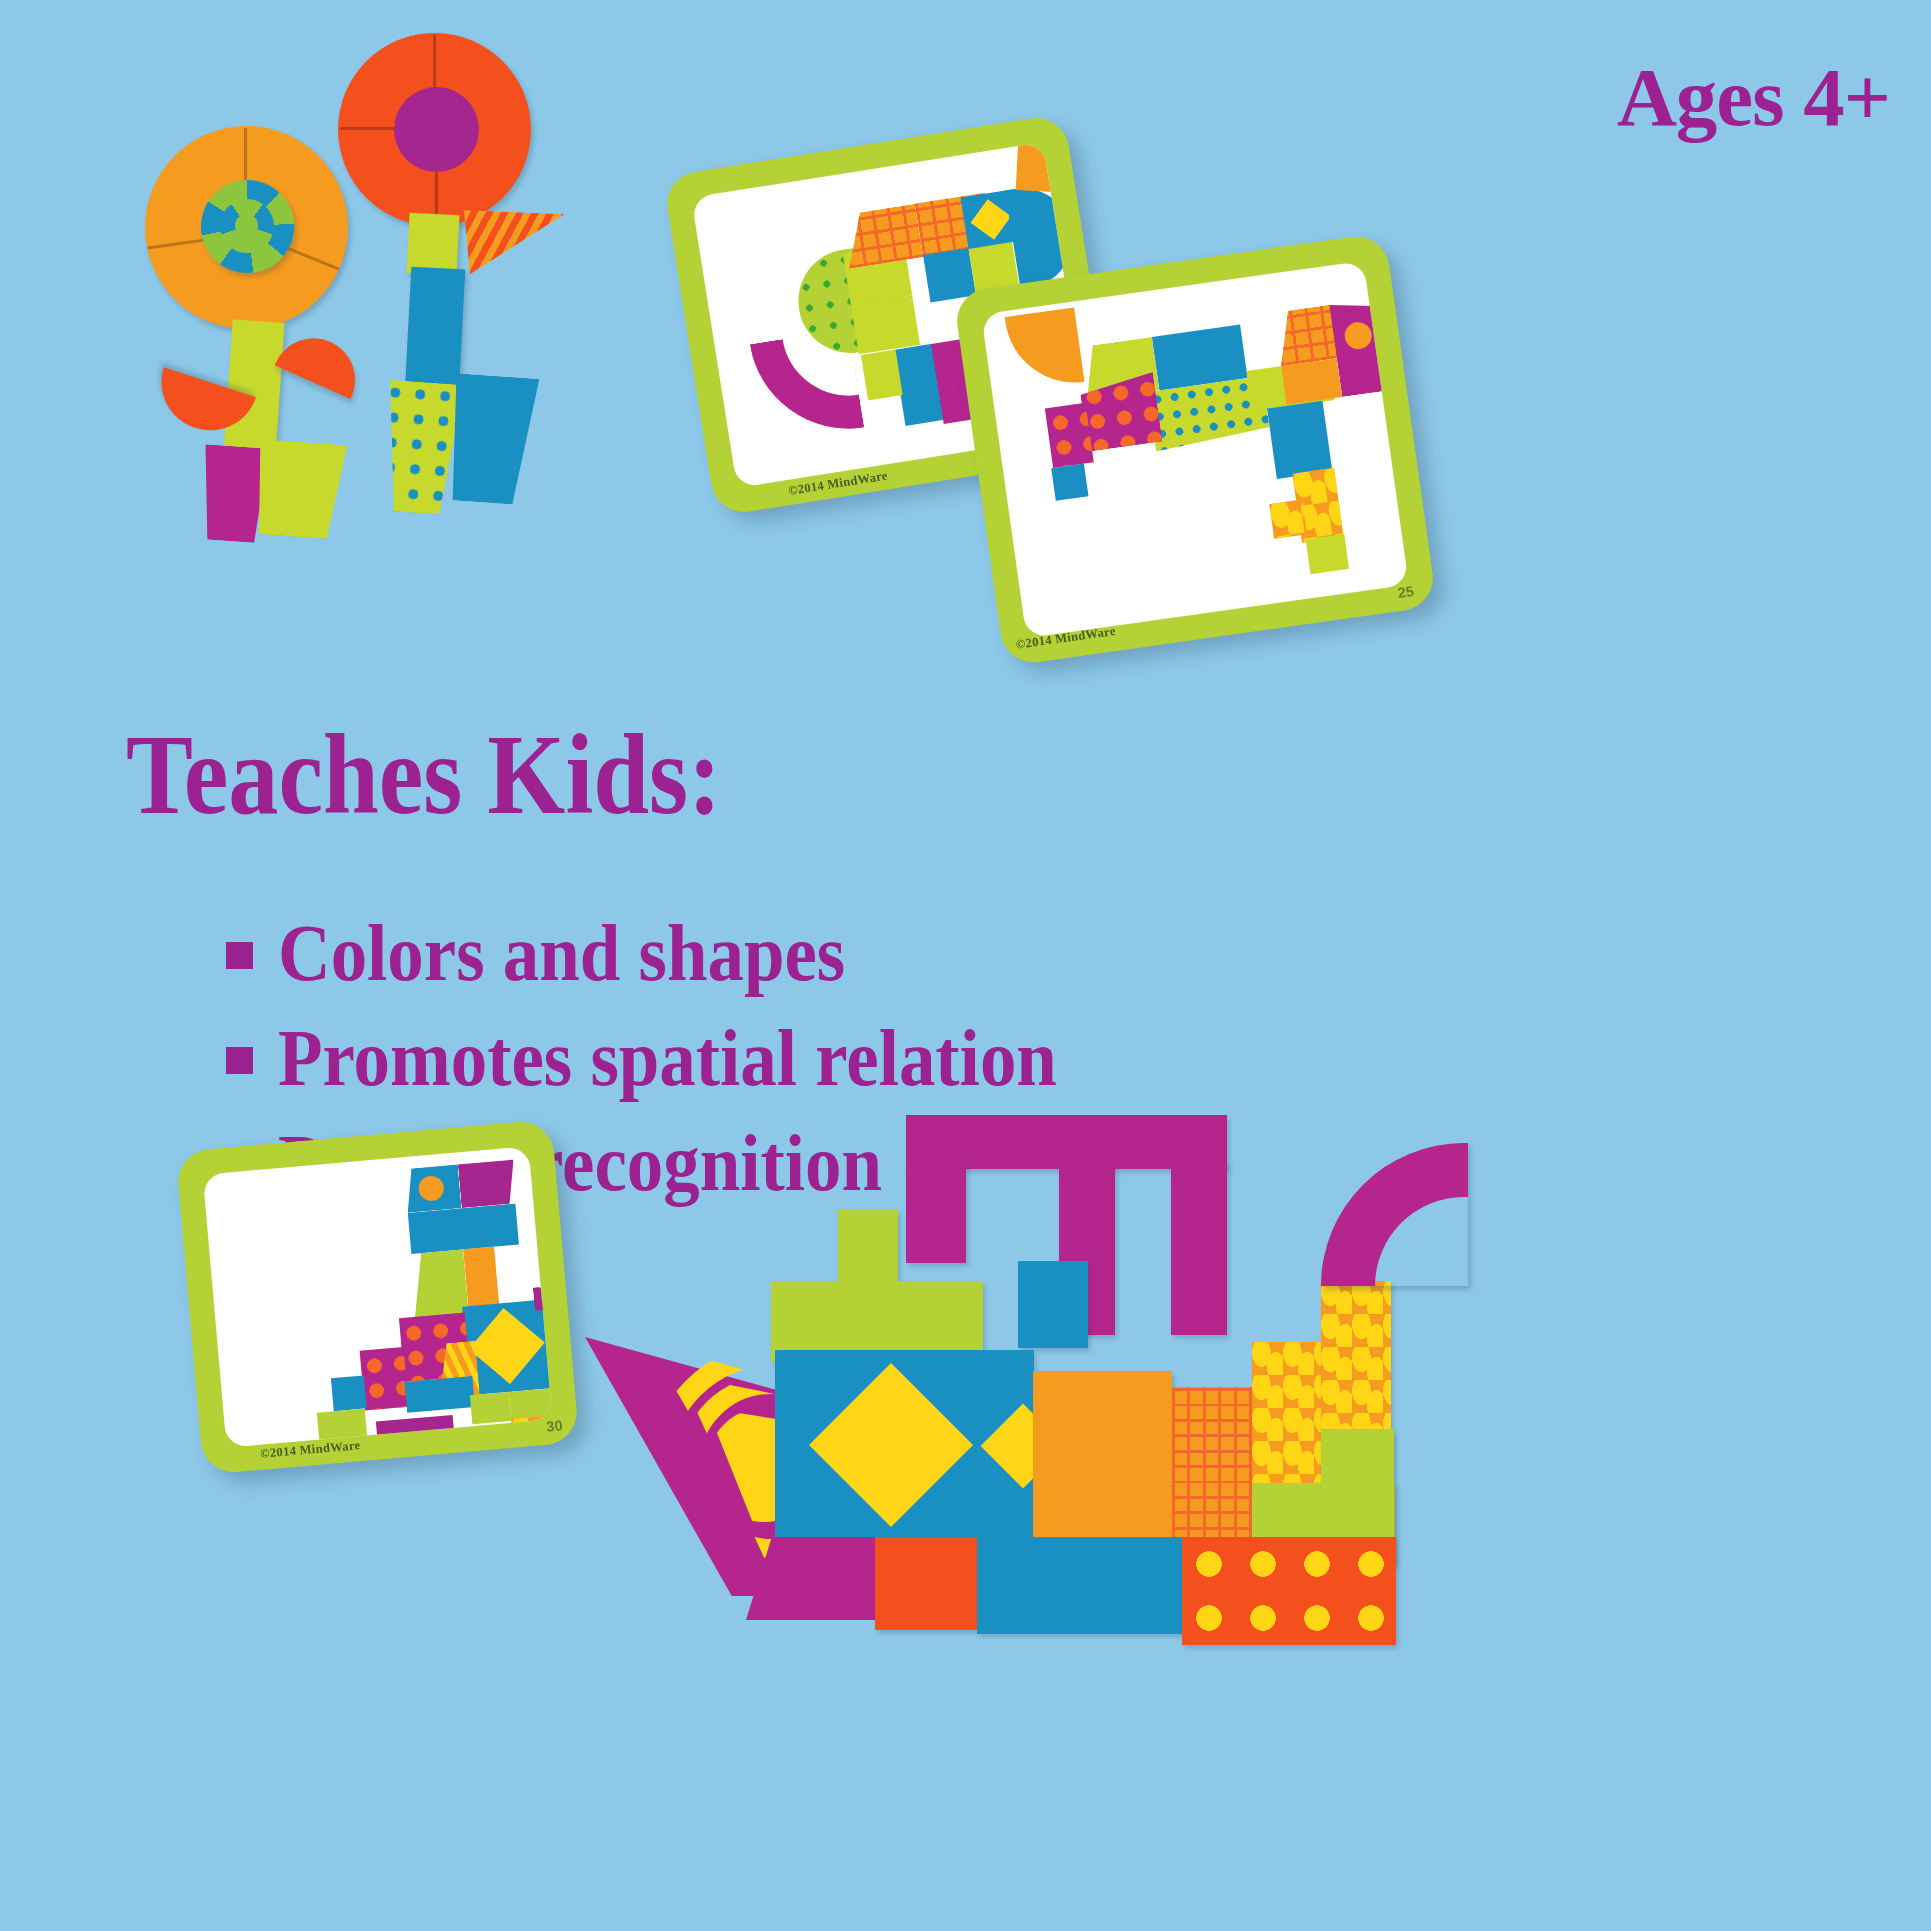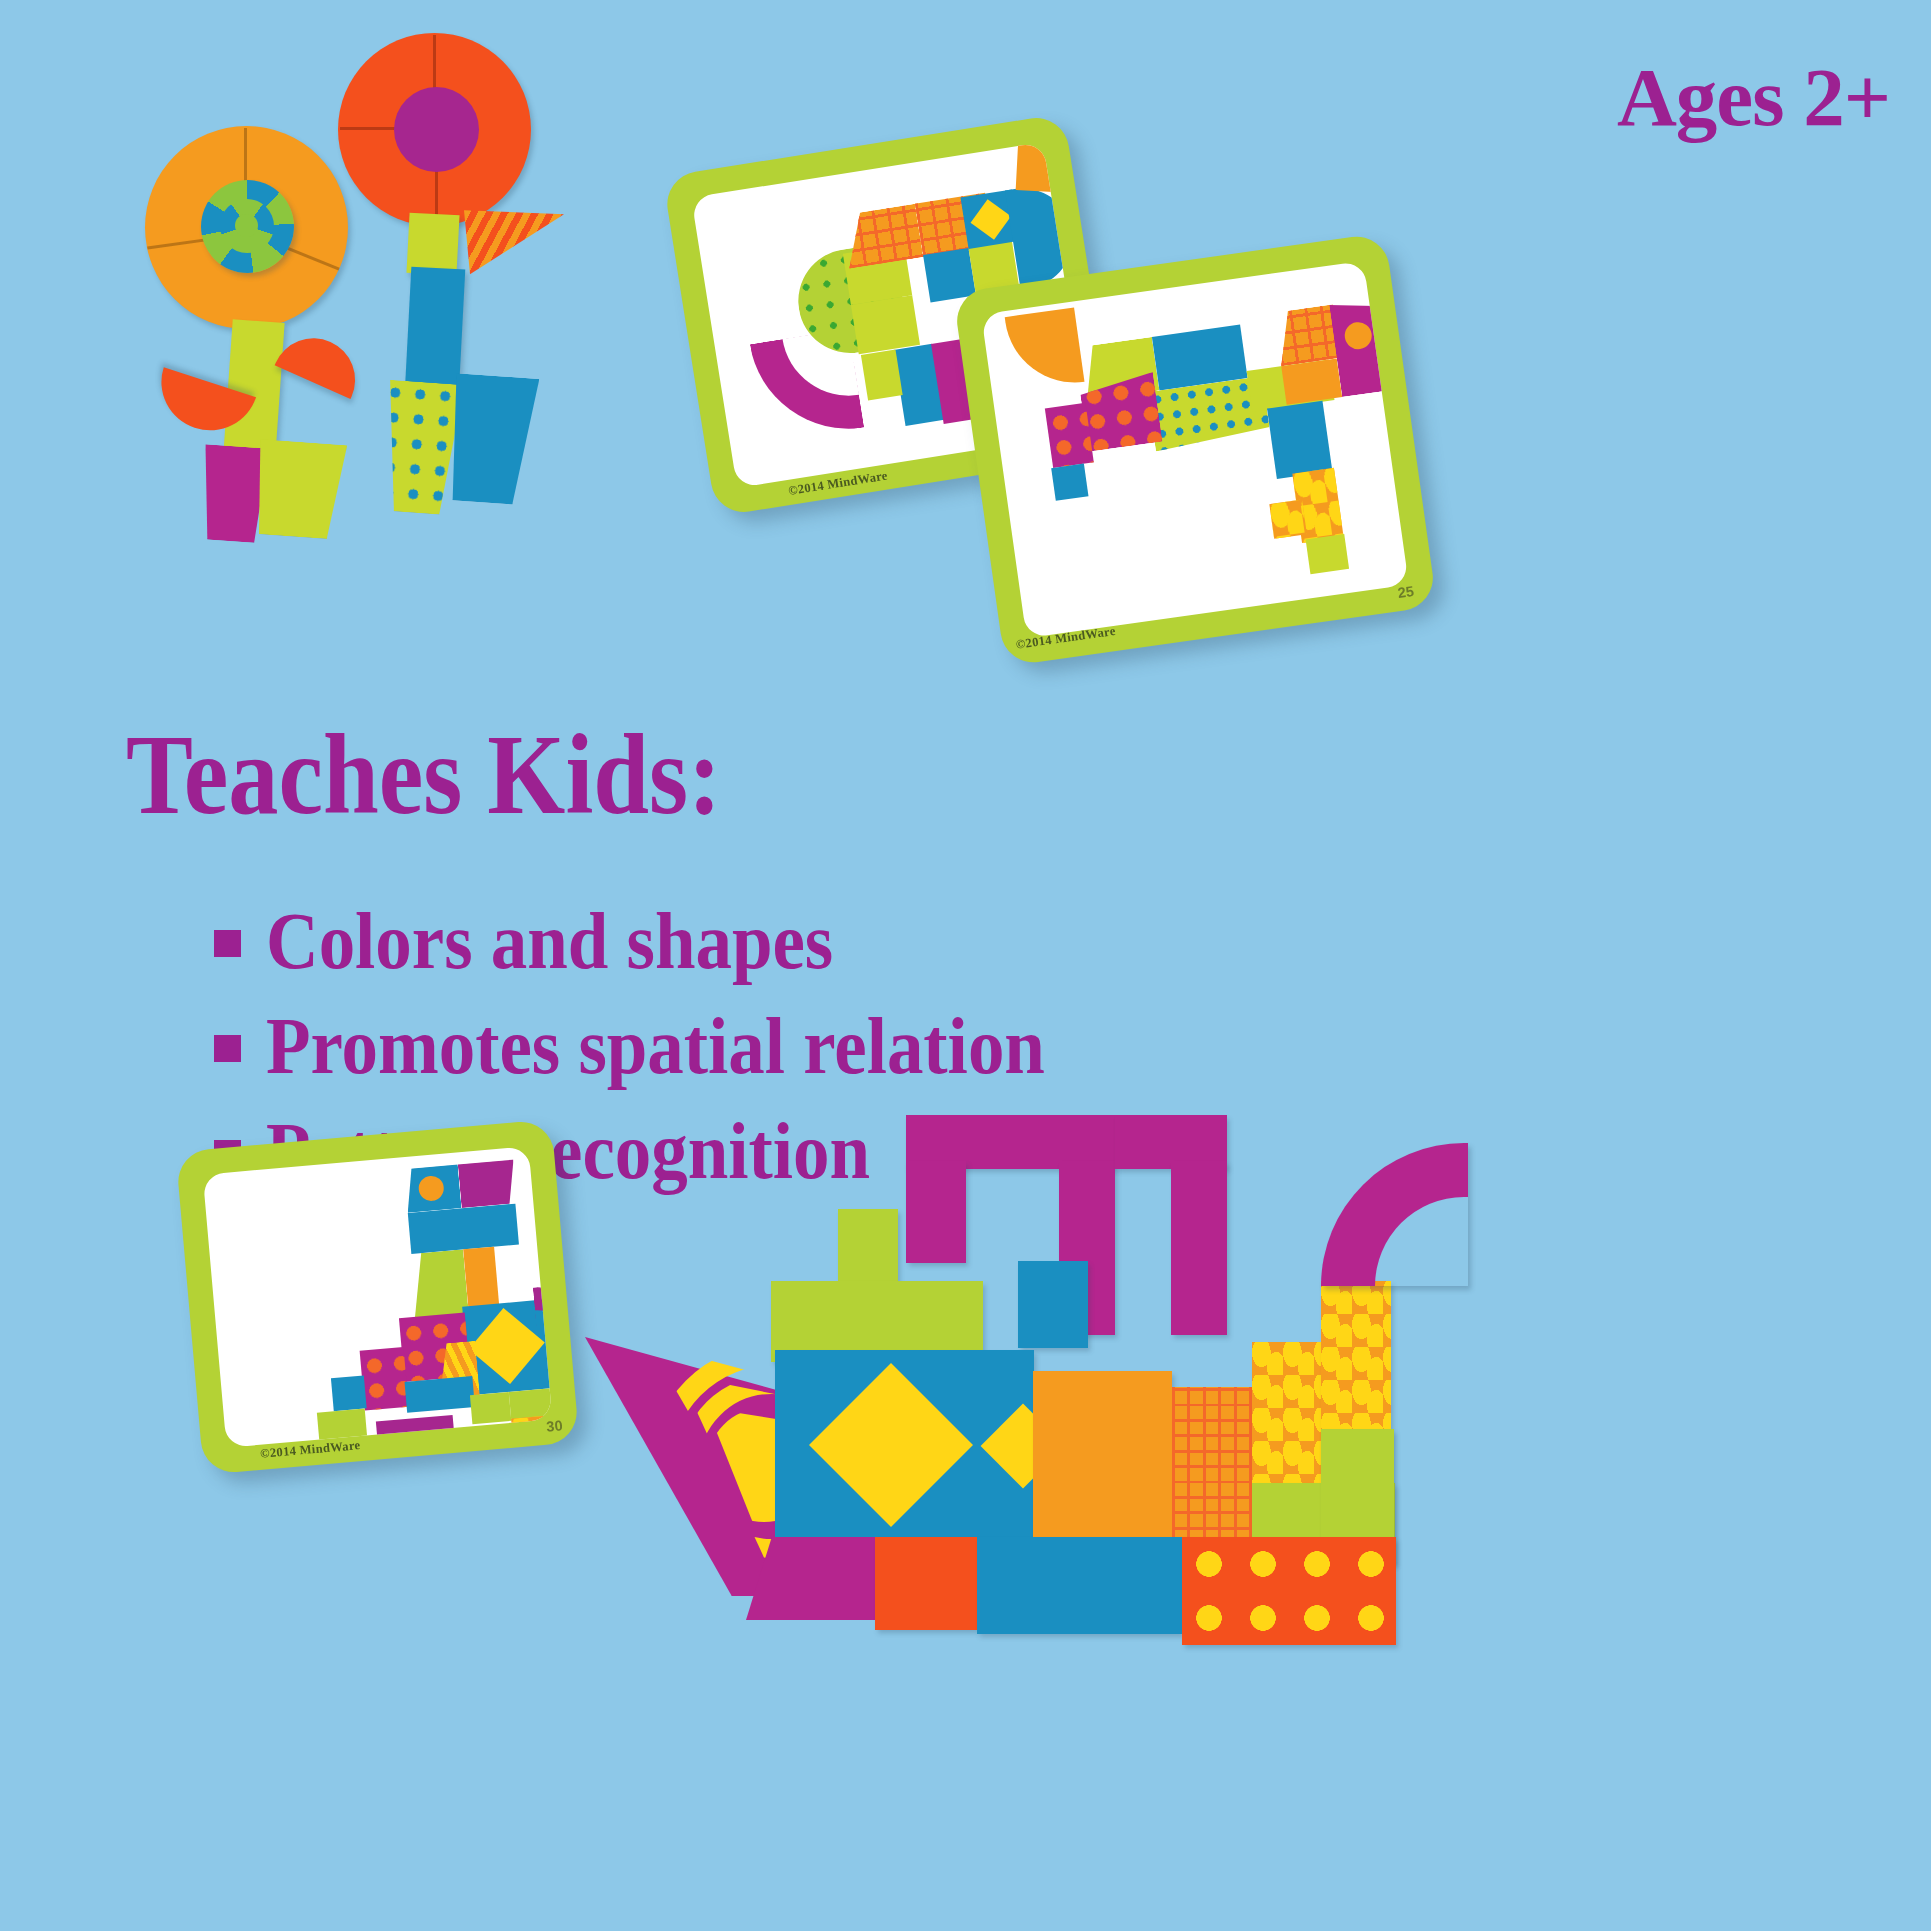--- a/index.html
+++ b/index.html
@@ -19,21 +19,21 @@
     font-weight:bold;font-size:83px;color:#9c2191;
     letter-spacing:-1px;line-height:1;
   }
   #heading{
     left:126px;top:718px;
     font-family:"Liberation Serif",serif;
     font-weight:bold;font-size:114px;color:#9c2191;
     transform:scaleX(.88);transform-origin:left center;
     line-height:1;white-space:nowrap;
   }
-  #bullet-list{left:214px;top:898px;list-style:none;margin:0;padding:0;}
+  #bullet-list{left:214px;top:898px;list-style:none;margin:12px;padding:0;}
   #bullet-list li{
     display:flex;align-items:center;gap:25px;
     margin-bottom:17.4px;
   }
   .bullet-mark{
     width:27px;height:27px;background:#9c2191;flex:0 0 auto;
     position:relative;top:1.9px;
   }
   .bullet-text{
     font-family:"Liberation Serif",serif;
@@ -240,21 +240,21 @@
       <div class="tile" style="left:270px;top:133px;width:56px;height:71px;background:#1a8fc1;"></div>
 
       <div class="tile pat-caps-yellow" style="left:286px;top:201px;width:42px;height:70px;"></div>
       <div class="tile pat-caps-yellow" style="left:259px;top:228px;width:33px;height:35px;"></div>
       <div class="tile" style="left:290px;top:268px;width:39px;height:35px;background:#c8d92e;"></div>
     </div>
     <div class="copy">©2014 MindWare</div>
     <div class="num">25</div>
   </div>
 
-  <div class="abs" id="ages-label">Ages 2+</div>
+  <div class="abs" id="ages-label">Ages 4+</div>
 
   <div class="abs" id="heading">Teaches Kids:</div>
 
   <ul class="abs" id="bullet-list">
     <li>
       <span class="bullet-mark"></span>
       <span class="bullet-text">Colors and shapes</span>
     </li>
     <li>
       <span class="bullet-mark"></span>

